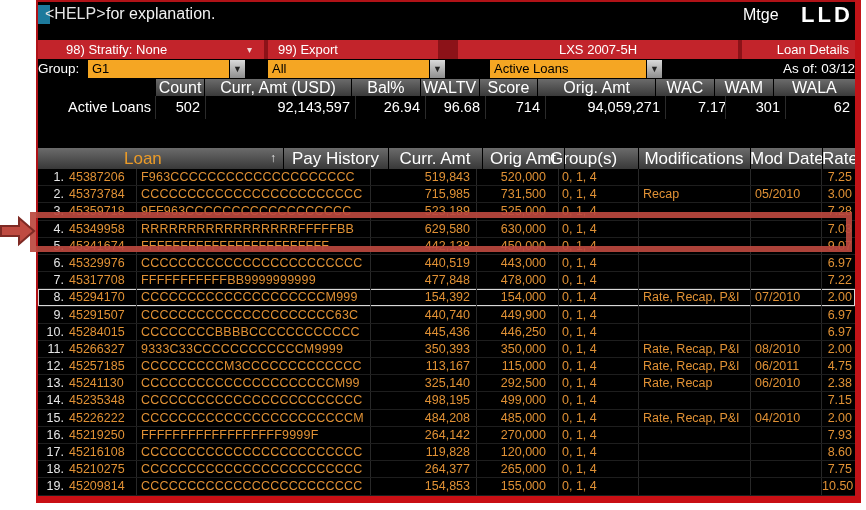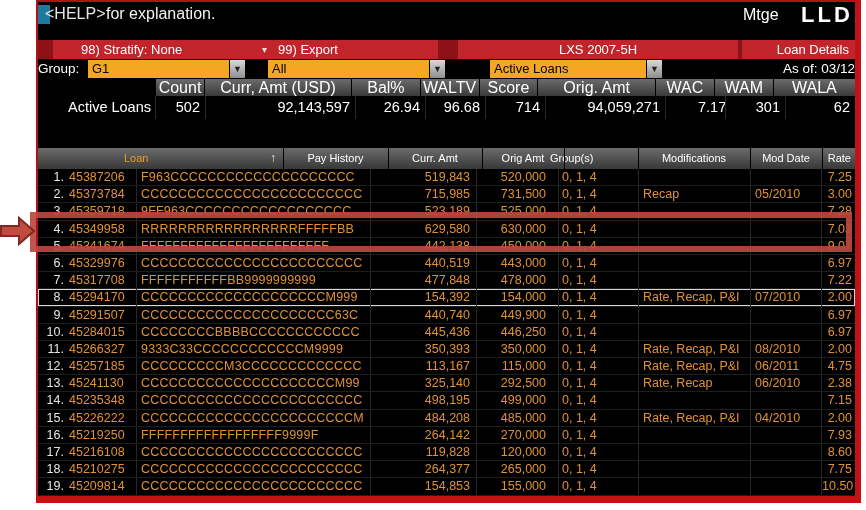--- a/index.html
+++ b/index.html
@@ -21,21 +21,21 @@
   .help-green { position:absolute; left:7px; top:3px; font-size:16px; color:#e5e5e5; white-space:pre; }
   .help-rest  { position:absolute; left:68px; top:3px; font-size:16px; color:#f2f2f2; }
   .app-name { position:absolute; left:705px; top:4px; font-size:16px; color:#fff; }
   .func-code { position:absolute; left:763px; top:0px; font-size:22px; font-weight:bold;
                letter-spacing:3px; color:#fff; }
 
   
   .toolbar { position:absolute; left:2px; top:40px; width:817px; height:19px; background:#8c1218; }
   .tb-seg { position:absolute; top:0; height:19px; background:#c2242b; color:#fff;
             font-size:13px; line-height:19px; }
-  .tb-stratify { left:15px; width:226px; padding-left:28px; }
+  .tb-stratify { left:0; width:226px; padding-left:28px; }
   .tb-caret { position:absolute; right:12px; top:0; font-size:10px; color:#efd7d7; }
   .tb-export { left:230px; width:170px; padding-left:10px; }
   .tb-deal { left:420px; width:280px; text-align:center; }
   .tb-view { left:704px; width:113px; text-align:right; padding-right:6px; }
 
   
   .filterbar { position:absolute; left:2px; top:60px; width:817px; height:19px; }
   .group-label { position:absolute; left:0; top:1px; color:#fff; font-size:13.5px; }
   .dd { position:absolute; top:0; height:18px; background:#f5a623; color:#000;
         font-size:13px; line-height:18px; padding-left:4px; }
@@ -55,21 +55,21 @@
   .sum-row { position:absolute; left:2px; top:96px; width:817px; height:23px; display:flex; }
   .sum-label { width:117px; color:#fff; font-size:14.5px; line-height:23px; text-align:right;
                padding-right:4px; }
   .sum-vcell { color:#fff; font-size:14.5px; line-height:23px; text-align:right; padding-right:5px;
                border-left:1px solid #2a2a2a; white-space:nowrap; }
 
   
   .loan-header { position:absolute; left:2px; top:148px; width:817px; height:21px;
                  background:linear-gradient(#6b6b6b,#383838); }
   .lh-sep { position:absolute; top:0; width:1px; height:21px; background:#000; }
-  .lh-label { position:absolute; top:0; height:21px; line-height:21px; font-size:11px; color:#fff;
+  .lh-label { position:absolute; top:0; height:21px; line-height:21px; font-size:17px; color:#fff;
               white-space:nowrap; }
   .lh-loan { left:86px; color:#eb9b28; }
   .lh-arrow { left:232px; color:#e8e8e8; font-size:12px; }
   .lh-pay  { left:245px; width:105px; text-align:center; }
   .lh-curr { left:350px; width:94px;  text-align:center; }
   .lh-orig { left:444px; width:82px;  text-align:center; }
   .lh-groups { left:504px;margin-left:8px; }
   .lh-mods { left:600px; width:112px; text-align:center; }
   .lh-date { left:712px; width:72px;  text-align:center; }
   .lh-rate { left:784px; width:31px;  text-align:right; padding-right:2px; }

